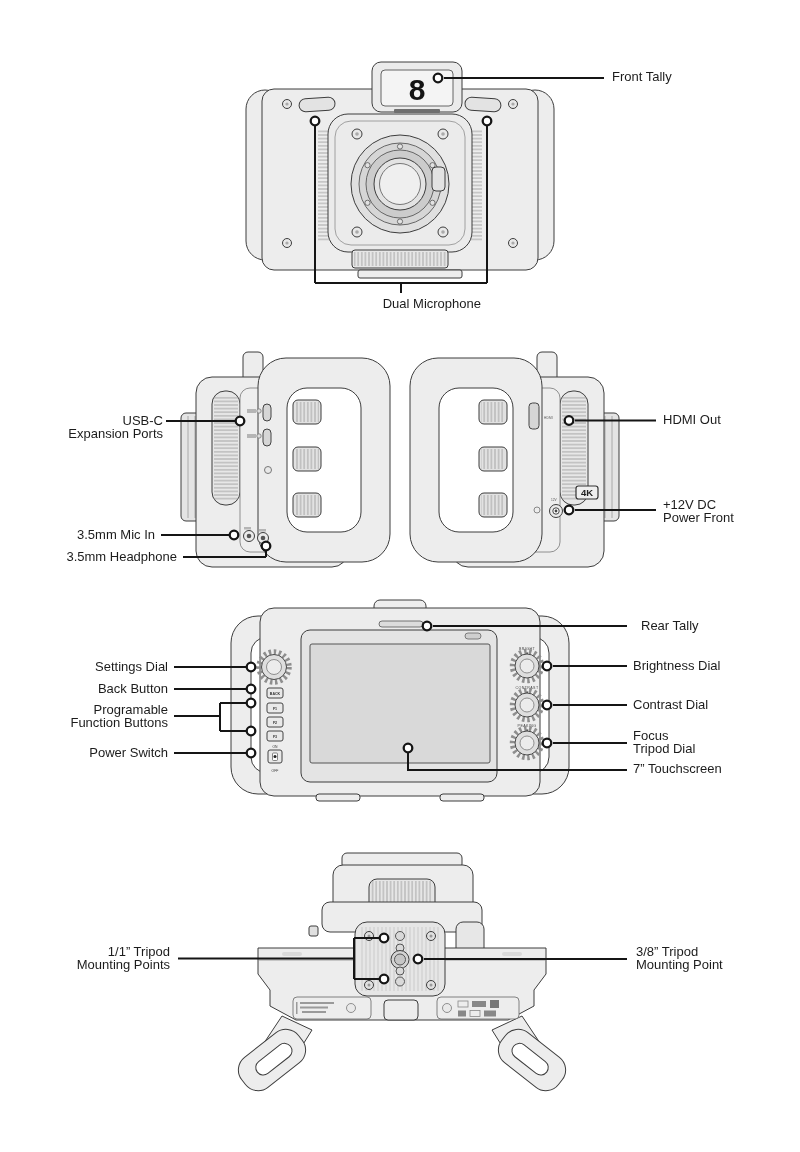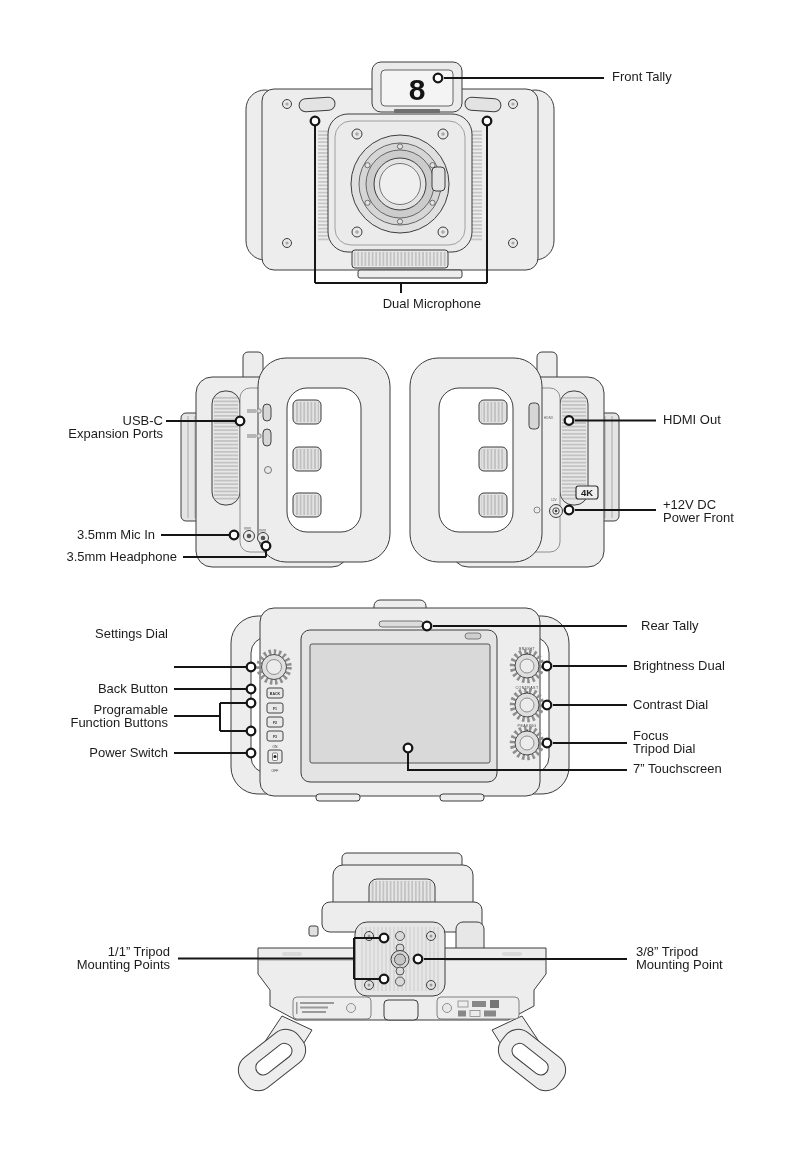--- a/index.html
+++ b/index.html
@@ -361,28 +361,28 @@
   </div>
   <div class="callout-label align-right" style="right:645px;top:529px;">3.5mm Mic In</div>
   <div class="callout-label align-right" style="right:623px;top:551px;">3.5mm Headphone</div>
   <div class="callout-label" style="left:663px;top:414px;">HDMI Out</div>
   <div class="callout-label" style="left:663px;top:499px;">
     <div>+12V DC</div>
     <div>Power Front</div>
   </div>
 
   <div class="callout-label" style="left:633px;top:620px;margin-left:8px;">Rear Tally</div>
-  <div class="callout-label align-right" style="right:632px;top:628px;margin-left:11px;">Settings Dial</div>
+  <div class="callout-label align-right" style="right:632px;top:661px;margin-left:11px;">Settings Dial</div>
   <div class="callout-label align-right" style="right:632px;top:683px;padding-left:41px;">Back Button</div>
   <div class="callout-label align-right" style="right:632px;top:704px;">
     <div>Programable</div>
     <div>Function Buttons</div>
   </div>
   <div class="callout-label align-right" style="right:632px;top:747px;">Power Switch</div>
-  <div class="callout-label" style="left:633px;top:660px;">Brightness Dual</div>
+  <div class="callout-label" style="left:633px;top:660px;">Brightness Dial</div>
   <div class="callout-label" style="left:633px;top:699px;">Contrast Dial</div>
   <div class="callout-label" style="left:633px;top:730px;">
     <div>Focus</div>
     <div>Tripod Dial</div>
   </div>
   <div class="callout-label" style="left:633px;top:763px;">7” Touchscreen</div>
 
   <div class="callout-label align-right" style="right:630px;top:946px;">
     <div>1/1” Tripod</div>
     <div>Mounting Points</div>

